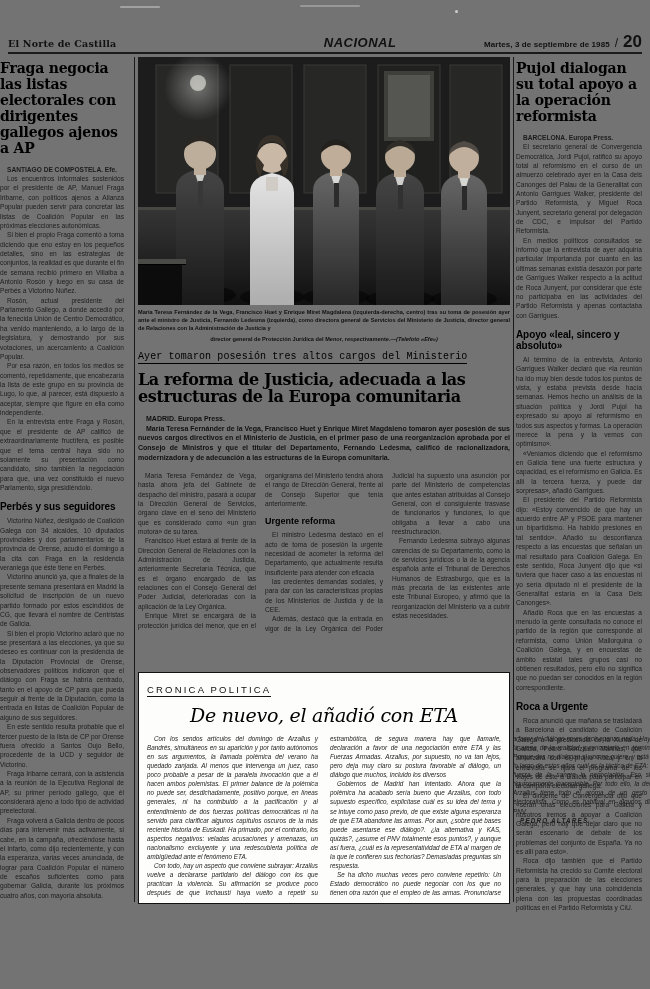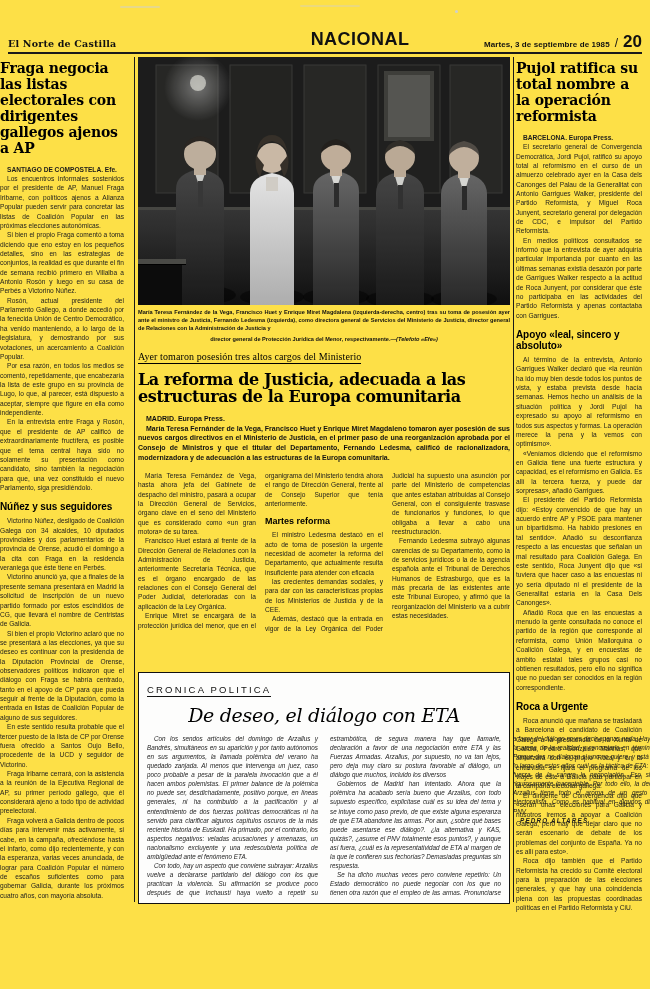--- a/index.html
+++ b/index.html
@@ -12,21 +12,21 @@
     height: 989px;
     font-family: "Liberation Sans", sans-serif;
     color: #1a1a1a;
     overflow: hidden;
     position: relative;
   }
   .page {
     position: absolute;
     left: 0; top: 0;
     width: 650px; height: 989px;
-    background: #fde047;
+    background: #737373;
   }
   
   .masthead {
     position: absolute;
     left: 8px; top: 24px;
     width: 634px;
     height: 26px;
     display: flex;
     align-items: flex-end;
     justify-content: space-between;
@@ -36,24 +36,25 @@
     font-weight: bold;
     font-size: 9.5px;
     letter-spacing: 0.2px;
     color: #111;
     white-space: nowrap;
     padding-bottom: 1px;
   }
   .masthead-section {
     font-family: "Liberation Sans", sans-serif;
     font-weight: bold;
-    font-size: 18px;
+    font-size: 13px;
     letter-spacing: 0.5px;
     color: #111;
     margin-left: 120px;
+    font-style: italic;
   }
   .masthead-right {
     display: flex;
     align-items: baseline;
     gap: 5px;
     padding-bottom: 0px;
   }
   .masthead-date {
     font-size: 8px;
     font-weight: bold;
@@ -145,21 +146,21 @@
     font-size: 5.6px;
     line-height: 1.46;
     text-align: justify;
     margin: 3px 0 0 0;
     color: #111;
   }
   .caption .credit { font-style: italic; font-weight: bold; }
   .caption-last { text-align: center; }
 
   .kicker {
-    font-family: Liberation Serif, serif;
+    font-family: Liberation Mono, monospace;
     font-size: 10px;
     font-weight: normal;
     margin: 7px 0 2px 0;
     color: #000;
     border-bottom: 1.2px solid #000;
     display: inline-block;
     padding-bottom: 1px;
     letter-spacing: 0.1px;
   }
   h1.bighead {
@@ -292,21 +293,21 @@
 
   <div class="col-left">
     <h1 class="headline">Fraga negocia las listas electorales con dirigentes gallegos ajenos a AP</h1>
     <div class="body-text">
       <p class="dateline">SANTIAGO DE COMPOSTELA. Efe.</p>
       <p>Los encuentros informales sostenidos por el presidente de AP, Manuel Fraga Iribarne, con políticos ajenos a Alianza Popular pueden servir para concretar las listas de Coalición Popular en las próximas elecciones autonómicas.</p>
       <p>Si bien el propio Fraga comentó a toma diciendo que eno estoy en los pequeños detalles, sino en las estrategias de conjuntos, la realidad es que durante el fin de semana recibió primero en Villalba a Antonio Rosón y luego en su casa de Perbés a Victorino Núñez.</p>
       <p>Rosón, actual presidente del Parlamento Gallego, a donde accedió por la fenecida Unión de Centro Democrático, ha venido manteniendo, a lo largo de la legislatura, y demostrando por sus votaciones, un acercamiento a Coalición Popular.</p>
       <p>Por esa razón, en todos los medios se comentó, repetidamente, que encabezaría la lista de este grupo en su provincia de Lugo, lo que, al parecer, está dispuesto a aceptar, siempre que figure en ella como independiente.</p>
       <p>En la entrevista entre Fraga y Rosón, que el presidente de AP calificó de extraordinariamente fructífera, es posible que el tema central haya sido no solamente su presentación como candidato, sino también la negociación para que, una vez constituido el nuevo Parlamento, siga presidiéndolo.</p>
-      <h2 class="subhead">Núñez y sus seguidores</h2>
+      <h2 class="subhead">Perbés y sus seguidores</h2>
       <p>Victorino Núñez, desligado de Coalición Galega con 34 alcaldes, 10 diputados provinciales y dos parlamentarios de la provincia de Orense, acudió el domingo a la cita con Fraga en la residencia veraniega que éste tiene en Perbés.</p>
       <p>Victorino anunció ya, que a finales de la presente semana presentará en Madrid la solicitud de inscripción de un nuevo partido formado por estos escindidos de CG, que llevará el nombre de Centristas de Galicia.</p>
       <p>Si bien el propio Victorino aclaró que no se presentará a las elecciones, ya que su deseo es continuar con la presidencia de la Diputación Provincial de Orense, observadores políticos indicaron que el diálogo con Fraga se habría centrado, tanto en el apoyo de CP para que pueda seguir al frente de la Diputación, como la entrada en listas de Coalición Popular de alguno de sus seguidores.</p>
       <p>En este sentido resulta probable que el tercer puesto de la lista de CP por Orense fuera ofrecido a Santos Oujo Bello, procedente de la UCD y seguidor de Victorino.</p>
       <p>Fraga Iribarne cerrará, con la asistencia a la reunión de la Ejecutiva Regional de AP, su primer período gallego, que él considerará ajeno a todo tipo de actividad preelectoral.</p>
       <p>Fraga volverá a Galicia dentro de pocos días para intervenir más activamente, si cabe, en la campaña, ofreciéndose hasta el infarto, como dijo recientemente, y con la esperanza, varias veces anunciada, de lograr para Coalición Popular el número de escaños suficientes como para gobernar Galicia, durante los próximos cuatro años, con mayoría absoluta.</p>
     </div>
   </div>
 
   <div class="col-center">
@@ -429,44 +430,44 @@
 
     <div class="lead-block">
       <p>MADRID. Europa Press.</p>
       <p>María Teresa Fernánder de la Vega, Francisco Huet y Enrique Miret Magdaleno tomaron ayer posesión de sus nuevos cargos directivos en el Ministerio de Justicia, en el primer paso de una reorganización aprobada por el Consejo de Ministros y que el titular del Departamento, Fernando Ledesma, calificó de racionalizadora, modernizadora y de adecuación a las estructuras de la Europa comunitaria.</p>
     </div>
 
     <div class="threecol">
       <p>María Teresa Fernández de Vega, hasta ahora jefa del Gabinete de despacho del ministro, pasará a ocupar la Dirección General de Servicios, órgano clave en el seno del Ministerio que es considerado como «un gran motora» de su tarea.</p>
       <p>Francisco Huet estará al frente de la Dirección General de Relaciones con la Administración de Justicia, anteriormente Secretaría Técnica, que es el órgano encargado de las relaciones con el Consejo General del Poder Judicial, deterioradas con la aplicación de la Ley Orgánica.</p>
       <p>Enrique Miret se encargará de la protección jurídica del menor, que en el organigrama del Ministerio tendrá ahora el rango de Dirección General, frente al de Consejo Superior que tenía anteriormente.</p>
-      <h3>Martes reforma</h3>
+      <h3>Urgente reforma</h3>
       <p>El ministro Ledesma destacó en el acto de toma de posesión la urgente necesidad de acometer la reforma del Departamento, que actualmente resulta insuficiente para atender con eficacia</p>
       <p>las crecientes demandas sociales, y para dar con las características propias de los Ministerios de Justicia y de la CEE.</p>
       <p>Además, destacó que la entrada en vigor de la Ley Orgánica del Poder Judicial ha supuesto una asunción por parte del Ministerio de competencias que antes estaban atribuidas al Consejo General, con el consiguiente trasvase de funcionarios y funciones, lo que obligaba a llevar a cabo una reestructuración.</p>
       <p>Fernando Ledesma subrayó algunas carencias de su Departamento, como la de servicios jurídicos o la de la agencia española ante el Tribunal de Derechos Humanos de Estrasburgo, que es la más precaria de las existentes ante este Tribunal Europeo, y afirmó que la reorganización del Ministerio va a cubrir estas necesidades.</p>
     </div>
   </div>
 
   <div class="cronica">
     <div>
       <span class="cronica-kicker">CRONICA POLITICA</span>
     </div>
-    <div class="cronica-title">De deseo, el diálogo con ETA</div>
+    <div class="cronica-title">De nuevo, el añadió con ETA</div>
     <div class="cronica-body">
       <p>Con los sendos artículos del domingo de Arzallus y Bandrés, simultáneos en su aparición y por tanto autónomos en sus argumentos, la llamada polémica del verano ha quedado zanjada. Al menos que intervenga un juez, caso poco probable a pesar de la paralela invocación que a él hacen ambos polemistas. El primer balance de la polémica no puede ser, desdichadamente, positivo porque, en líneas generales, ni ha contribuido a la pacificación y al entendimiento de dos fuerzas políticas democráticas ni ha servido para clarificar algunos capítulos oscuros de la más reciente historia de Euskadi. Ha primado, por el contrario, los aspectos negativos: veladas acusaciones y amenazas, un nacionalismo excluyente y una redescubierta política de ambigüedad ante el fenómeno ETA.</p>
       <p>Con todo, hay un aspecto que conviene subrayar: Arzallus vuelve a declararse partidario del diálogo con los que practican la violencia. Su afirmación se produce poco después de que Inchaustí haya vuelto a repetir su estrambótica, de segura manera hay que llamarle, declaración a favor de una negociación entre ETA y las Fuerzas Armadas. Arzallus, por supuesto, no va tan lejos, pero deja muy claro su postura favorable al diálogo, un diálogo que muchos, incluido los diversos</p>
       <p>Gobiernos de Madrid han intentado. Ahora que la polémica ha acabado sería bueno que Arzallus, con todo supuesto específico, explicitase cuál es su idea del tema y se intuye como paso previo, de que existe alguna esperanza de que ETA abandone las armas. Por aun, ¿sobre qué bases puede asentarse ese diálogo?. ¿la alternativa y KAS, quizás?, ¿asume el PNV totalmente esos puntos?, y aunque así fuera, ¿cuál es la representatividad de ETA al margen de la que le confieren sus fechorías? Demasiadas preguntas sin respuesta.</p>
       <p>Se ha dicho muchas veces pero conviene repetirlo: Un Estado democrático no puede negociar con los que no tienen otra razón que el empleo de las armas. Pronunciarse a favor del diálogo no es decir apenas nada. Hay que bajar a la arena de la realidad y concretarlo en términos políticos. Porque dos no dialogan si uno no quiere, y está muy claro a lo largo de estos años cuál es la táctica de ETA: forzar por la fuerza de la sangre la negociación. Eso sigue siendo rigurosamente inaceptable. Por todo ello, la declaración de Arzallus tiene todo el aroma de un gesto meramente electoralista. Como es habitual en algunos dirigentes del PNV.</p>
       <p class="byline">PEDRO ALTARES</p>
     </div>
   </div>
 
   <div class="col-right">
-    <h1 class="headline">Pujol ratifica su total nombre a la operación reformista</h1>
+    <h1 class="headline">Pujol dialogan su total apoyo a la operación reformista</h1>
     <div class="body-text">
       <p class="dateline">BARCELONA. Europa Press.</p>
       <p>El secretario general de Convergencia Democrática, Jordi Pujol, ratificó su apoyo total al reformismo en el curso de un almuerzo celebrado ayer en la Casa dels Canonges del Palau de la Generalitat con Antonio Garrigues Walker, presidente del Partido Reformista, y Miguel Roca Junyent, secretario general por delegación de CDC, e impulsor del Partido Reformista.</p>
       <p>En medios políticos consultados se informó que la entrevista de ayer adquiría particular importancia por cuanto en las últimas semanas existía desazón por parte de Garrigues Walker respecto a la actitud de Roca Junyent, por considerar que éste no participaba en las actividades del Partido Reformista y apenas contactaba con Garrigues.</p>
       <h2 class="subhead">Apoyo «leal, sincero y absoluto»</h2>
       <p>Al término de la entrevista, Antonio Garrigues Walker declaró que «la reunión ha ido muy bien desde todos los puntos de vista, y estaba prevista desde hacía semanas. Hemos hecho un análisis de la situación política y Jordi Pujol ha expresado su apoyo al reformismo en todos sus aspectos y formas. La operación merece la pena y la vemos con optimismo».</p>
       <p>«Veníamos diciendo que el reformismo en Galicia tiene una fuerte estructura y capacidad, es el reformismo en Galicia. Es allí la tercera fuerza, y puede dar sorpresas», añadió Garrigues.</p>
       <p>El presidente del Partido Reformista dijo: «Estoy convencido de que hay un acuerdo entre AP y PSOE para mantener un bipartidismo. Ha habido presiones en tal sentido». Añadió su desconfianza respecto a las encuestas que señalan un mal resultado para Coalición Galega. En este sentido, Roca Junyent dijo que «si tuviera que hacer caso a las encuestas ni yo sería diputado ni el presidente de la Generalitat estaría en la Casa Dels Canonges».</p>
       <p>Añadió Roca que en las encuestas a menudo la gente consultada no conoce el partido de la región que corresponde al reformista, como Unión Mallorquina o Coalición Galega, y en encuestas de ámbito estatal tales grupos casi no obtienen resultados, pero ello no significa que no puedan ser conocidos en la región correspondiente.</p>
       <h2 class="subhead">Roca a Urgente</h2>

